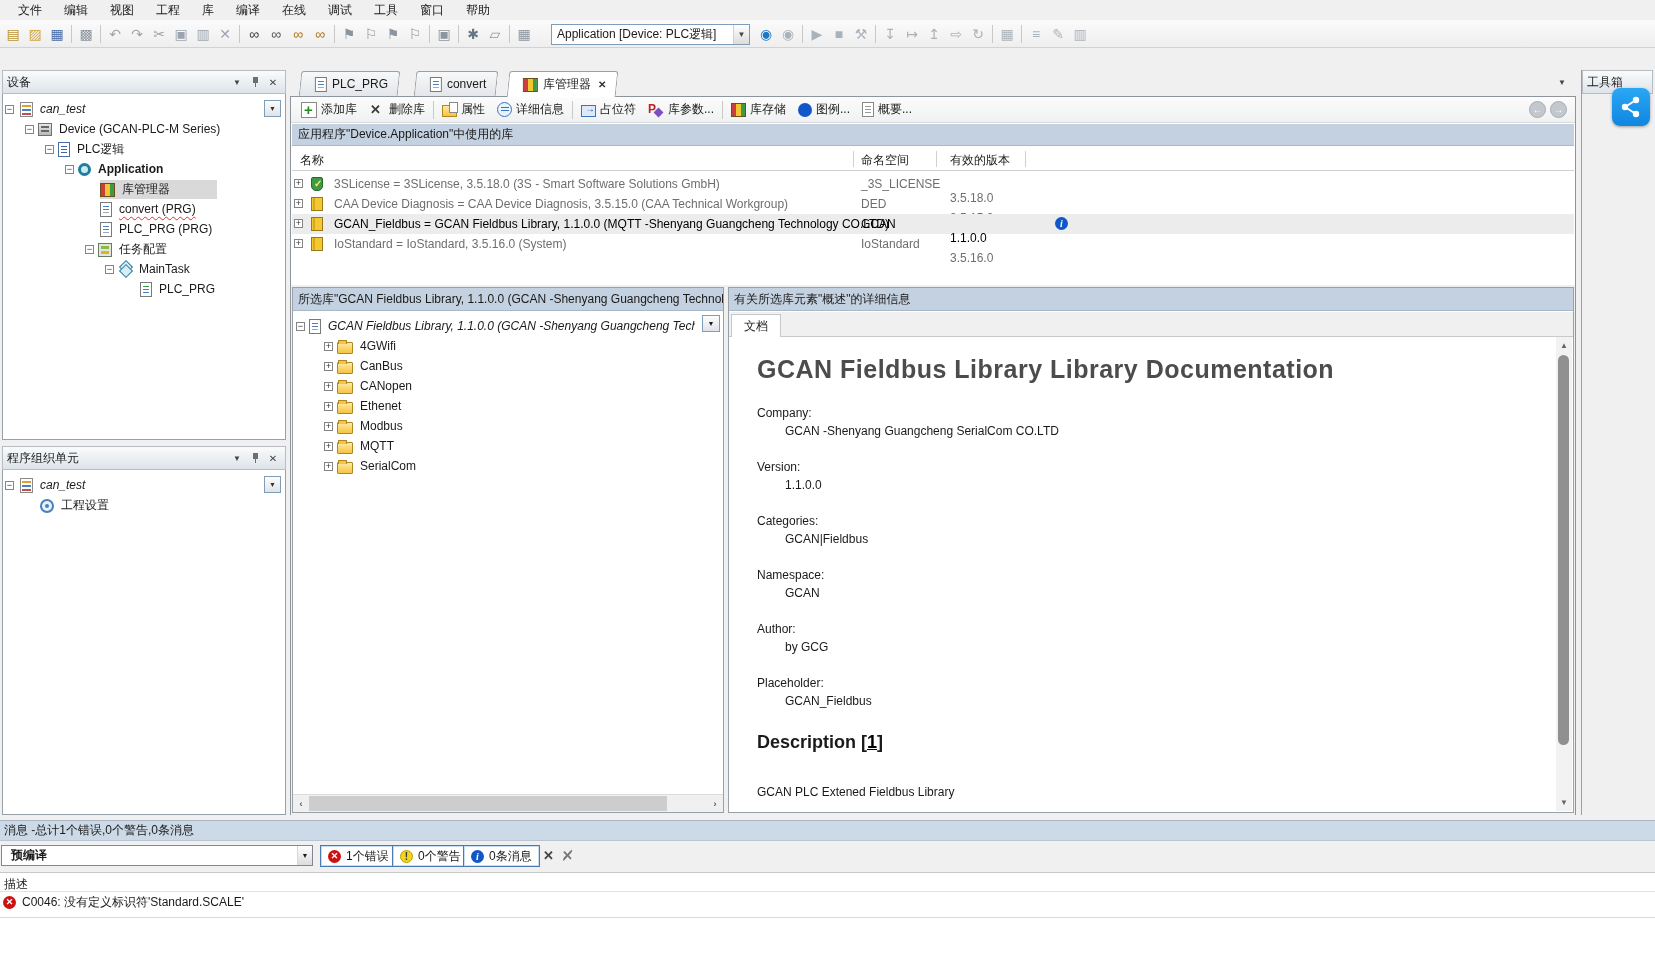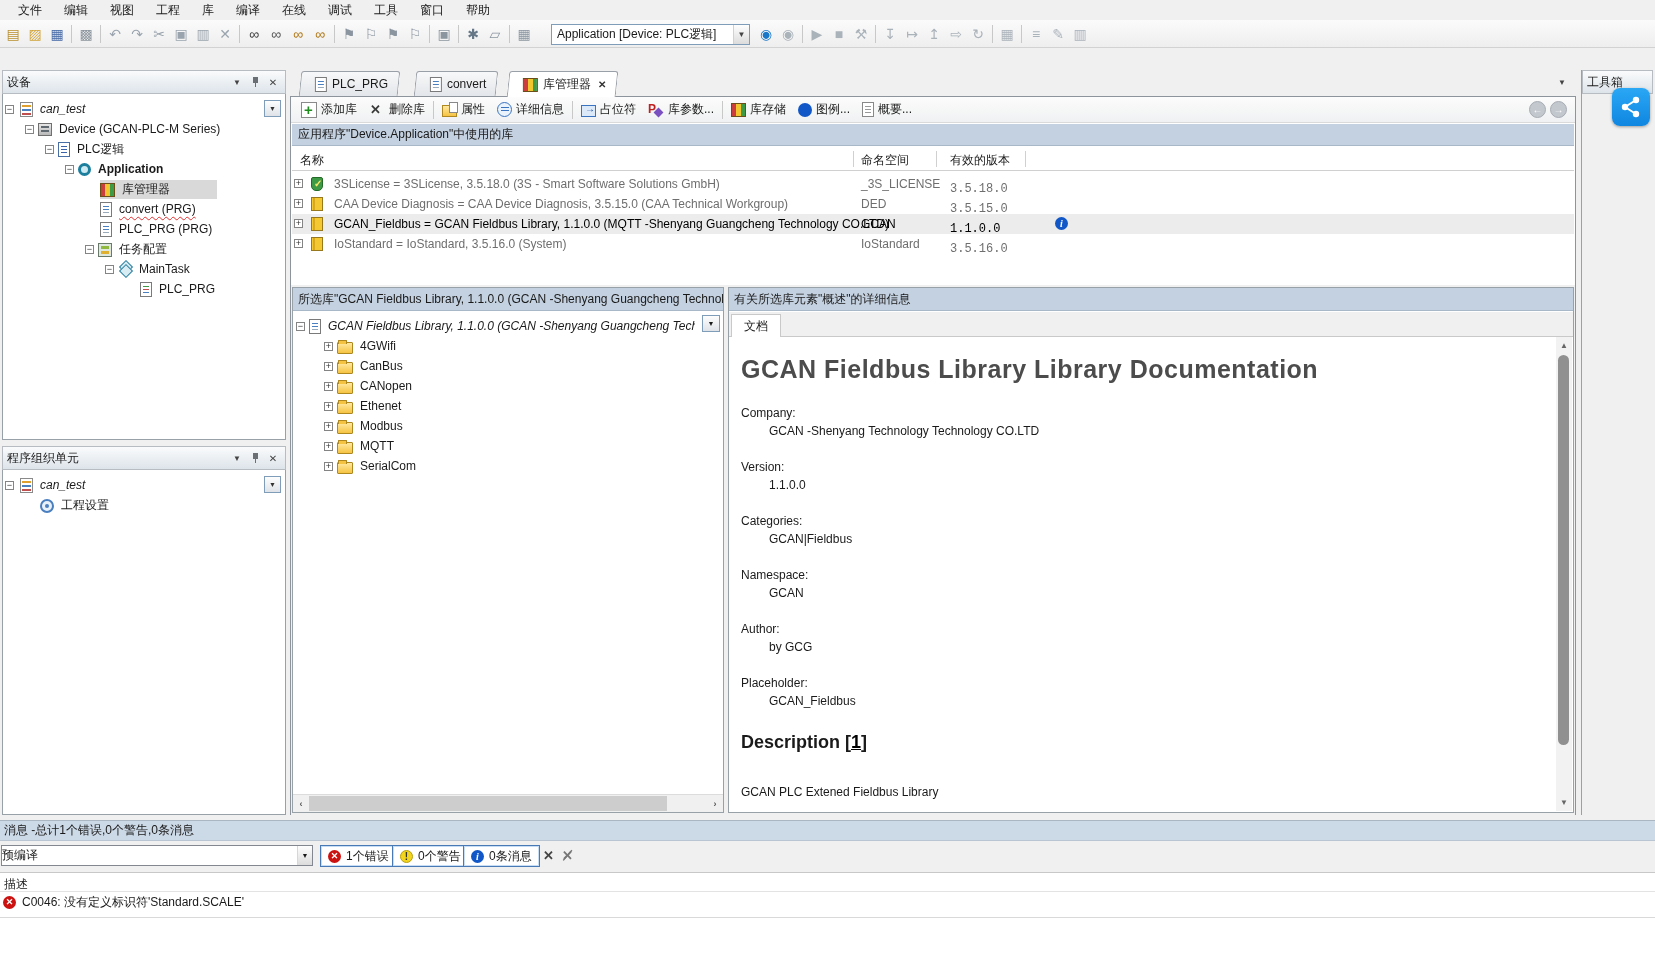--- a/index.html
+++ b/index.html
@@ -175,21 +175,21 @@
     border-bottom:1px solid #d0d0d0; }
   #lib-colheader .colname { position:absolute; top:5px; }
   .col-sep { position:absolute; top:4px; width:1px; height:16px; background:#d0d0d0; }
   #lib-rows { position:absolute; left:1px; top:77px; width:calc(100% - 2px); }
   .lib-row { position:relative; height:20px; color:#6e6e6e; }
   .lib-row.selected { background:#ececec; color:#000; }
   .lib-row .c-exp { position:absolute; left:2px; top:5px; margin:0; }
   .lib-row .c-ic { position:absolute; left:17px; top:2px; }
   .lib-row .c-name { position:absolute; left:42px; top:3px; white-space:nowrap; }
   .lib-row .c-ns { position:absolute; left:569px; top:3px; }
-  .lib-row .c-ver { position:absolute; left:658px; top:8px;font-family:Liberation Mono, monospace; }
+  .lib-row .c-ver { position:absolute; left:658px; top:17px; }
   .lib-row .c-info { position:absolute; left:763px; top:3px; }
 
   #lower { position:absolute; left:0; top:188px; width:100%; height:530px; background:#f0f0f0; }
   #sel-panel { position:absolute; left:1px; top:2px; width:432px; height:526px; background:#fff;
     border:1px solid #98a0a8; }
   .sub-header { height:23px; background:#c4d1e0; border-bottom:1px solid #a9b8c9;
     display:flex; align-items:center; padding-left:5px; white-space:nowrap; overflow:hidden; }
   #lib-tree { position:absolute; left:0; top:25px; right:0; bottom:19px; overflow:hidden;
     padding-top:3px; }
   #lib-tree .root-combo { position:absolute; right:3px; top:2px; width:18px; height:17px;
@@ -201,21 +201,21 @@
     text-align:center; line-height:14px; font-weight:bold; }
   .hs-thumb { position:absolute; left:16px; top:1px; width:358px; height:15px; background:#cdcdcd; }
 
   #det-panel { position:absolute; left:437px; top:2px; right:1px; height:526px; background:#fff;
     border:1px solid #98a0a8; }
   #doctab-row { position:absolute; left:0; top:24px; width:100%; height:25px; background:#f0f0f0;
     border-bottom:1px solid #c9c9c9; }
   #doctab { position:absolute; left:2px; top:2px; height:23px; background:#fff;
     border:1px solid #c9c9c9; border-bottom:none; padding:0 12px; display:flex; align-items:center; }
   #doc-content { position:absolute; left:0; top:49px; right:18px; bottom:1px; overflow:hidden;
-    padding:12px 0 0 12px; }
+    padding:12px 0 0 28px; }
   #doc-title { font-size:25px; font-weight:bold; color:#4c4c4c; letter-spacing:0.5px;
     margin:6px 0 10px 0; }
   .doc-field { margin-top:22px; }
   .doc-field .val { margin-top:4px; padding-left:28px; }
   #doc-desc-h { font-size:18px; font-weight:bold; margin-top:24px; }
   #doc-desc-h a { color:#000; }
   #doc-desc-body { margin-top:32px; }
   #doc-contents { font-size:16px; font-weight:bold; margin-top:22px; }
   .vscroll { position:absolute; right:1px; top:49px; width:16px; bottom:1px; background:#f2f2f2; }
   .vs-arrow { position:absolute; left:2px; width:12px; text-align:center; color:#666; font-size:8px; }
@@ -232,21 +232,21 @@
 
   
   #messages { position:absolute; left:0; top:815px; width:100%; height:139px; background:#f0f0f0; }
   #msg-titlebar { position:absolute; left:0; top:5px; width:100%; height:21px; background:#ccd9e6;
     border-top:1px solid #aab6c2; border-bottom:1px solid #b9c5d2; display:flex;
     align-items:center; padding-left:4px; }
   #msg-controls { position:absolute; left:0; top:26px; width:100%; height:29px; display:flex;
     align-items:center; }
   #msg-filter { position:absolute; left:1px; top:4px; width:312px; height:21px; background:#fff;
     border:1px solid #828790; display:flex; align-items:center; }
-  #msg-filter .txt { flex:1; padding-left:0; }
+  #msg-filter .txt { flex:1; padding-left:9px;font-weight:bold; }
   #msg-filter .dd { width:15px; height:100%; display:flex; align-items:center;
     justify-content:center; font-size:7px; background:linear-gradient(#fefefe,#dcdcdc);
     border-left:1px solid #d0d8e0; }
   .msg-btn { position:absolute; top:4px; height:22px; background:#fff;
     border:1px solid #4a7ab5; box-shadow:inset 0 0 0 1px #c7dcf5; display:flex;
     align-items:center; gap:5px; padding:0 7px; }
   #msg-clear { position:absolute; left:543px; top:7px; display:flex; gap:8px; color:#444;
     font-weight:bold; font-size:13px; }
   #msg-list { position:absolute; left:0; top:57px; width:100%; bottom:0; background:#fff;
     border-top:1px solid #c8c8c8; }
@@ -605,21 +605,21 @@
         <div id="doctab-row">
           <div id="doctab">
             <span>文档</span>
           </div>
         </div>
         <div id="doc-content">
           <div id="doc-title">GCAN Fieldbus Library Library Documentation</div>
           <div id="doc-fields">
               <div class="doc-field">
                 <div>Company:</div>
-                <div class="val">GCAN -Shenyang Technology Technology CO.LTD</div>
+                <div class="val">GCAN -Shenyang Guangcheng SerialCom CO.LTD</div>
               </div>
               <div class="doc-field">
                 <div>Version:</div>
                 <div class="val">1.1.0.0</div>
               </div>
               <div class="doc-field">
                 <div>Categories:</div>
                 <div class="val">GCAN|Fieldbus</div>
               </div>
               <div class="doc-field">

